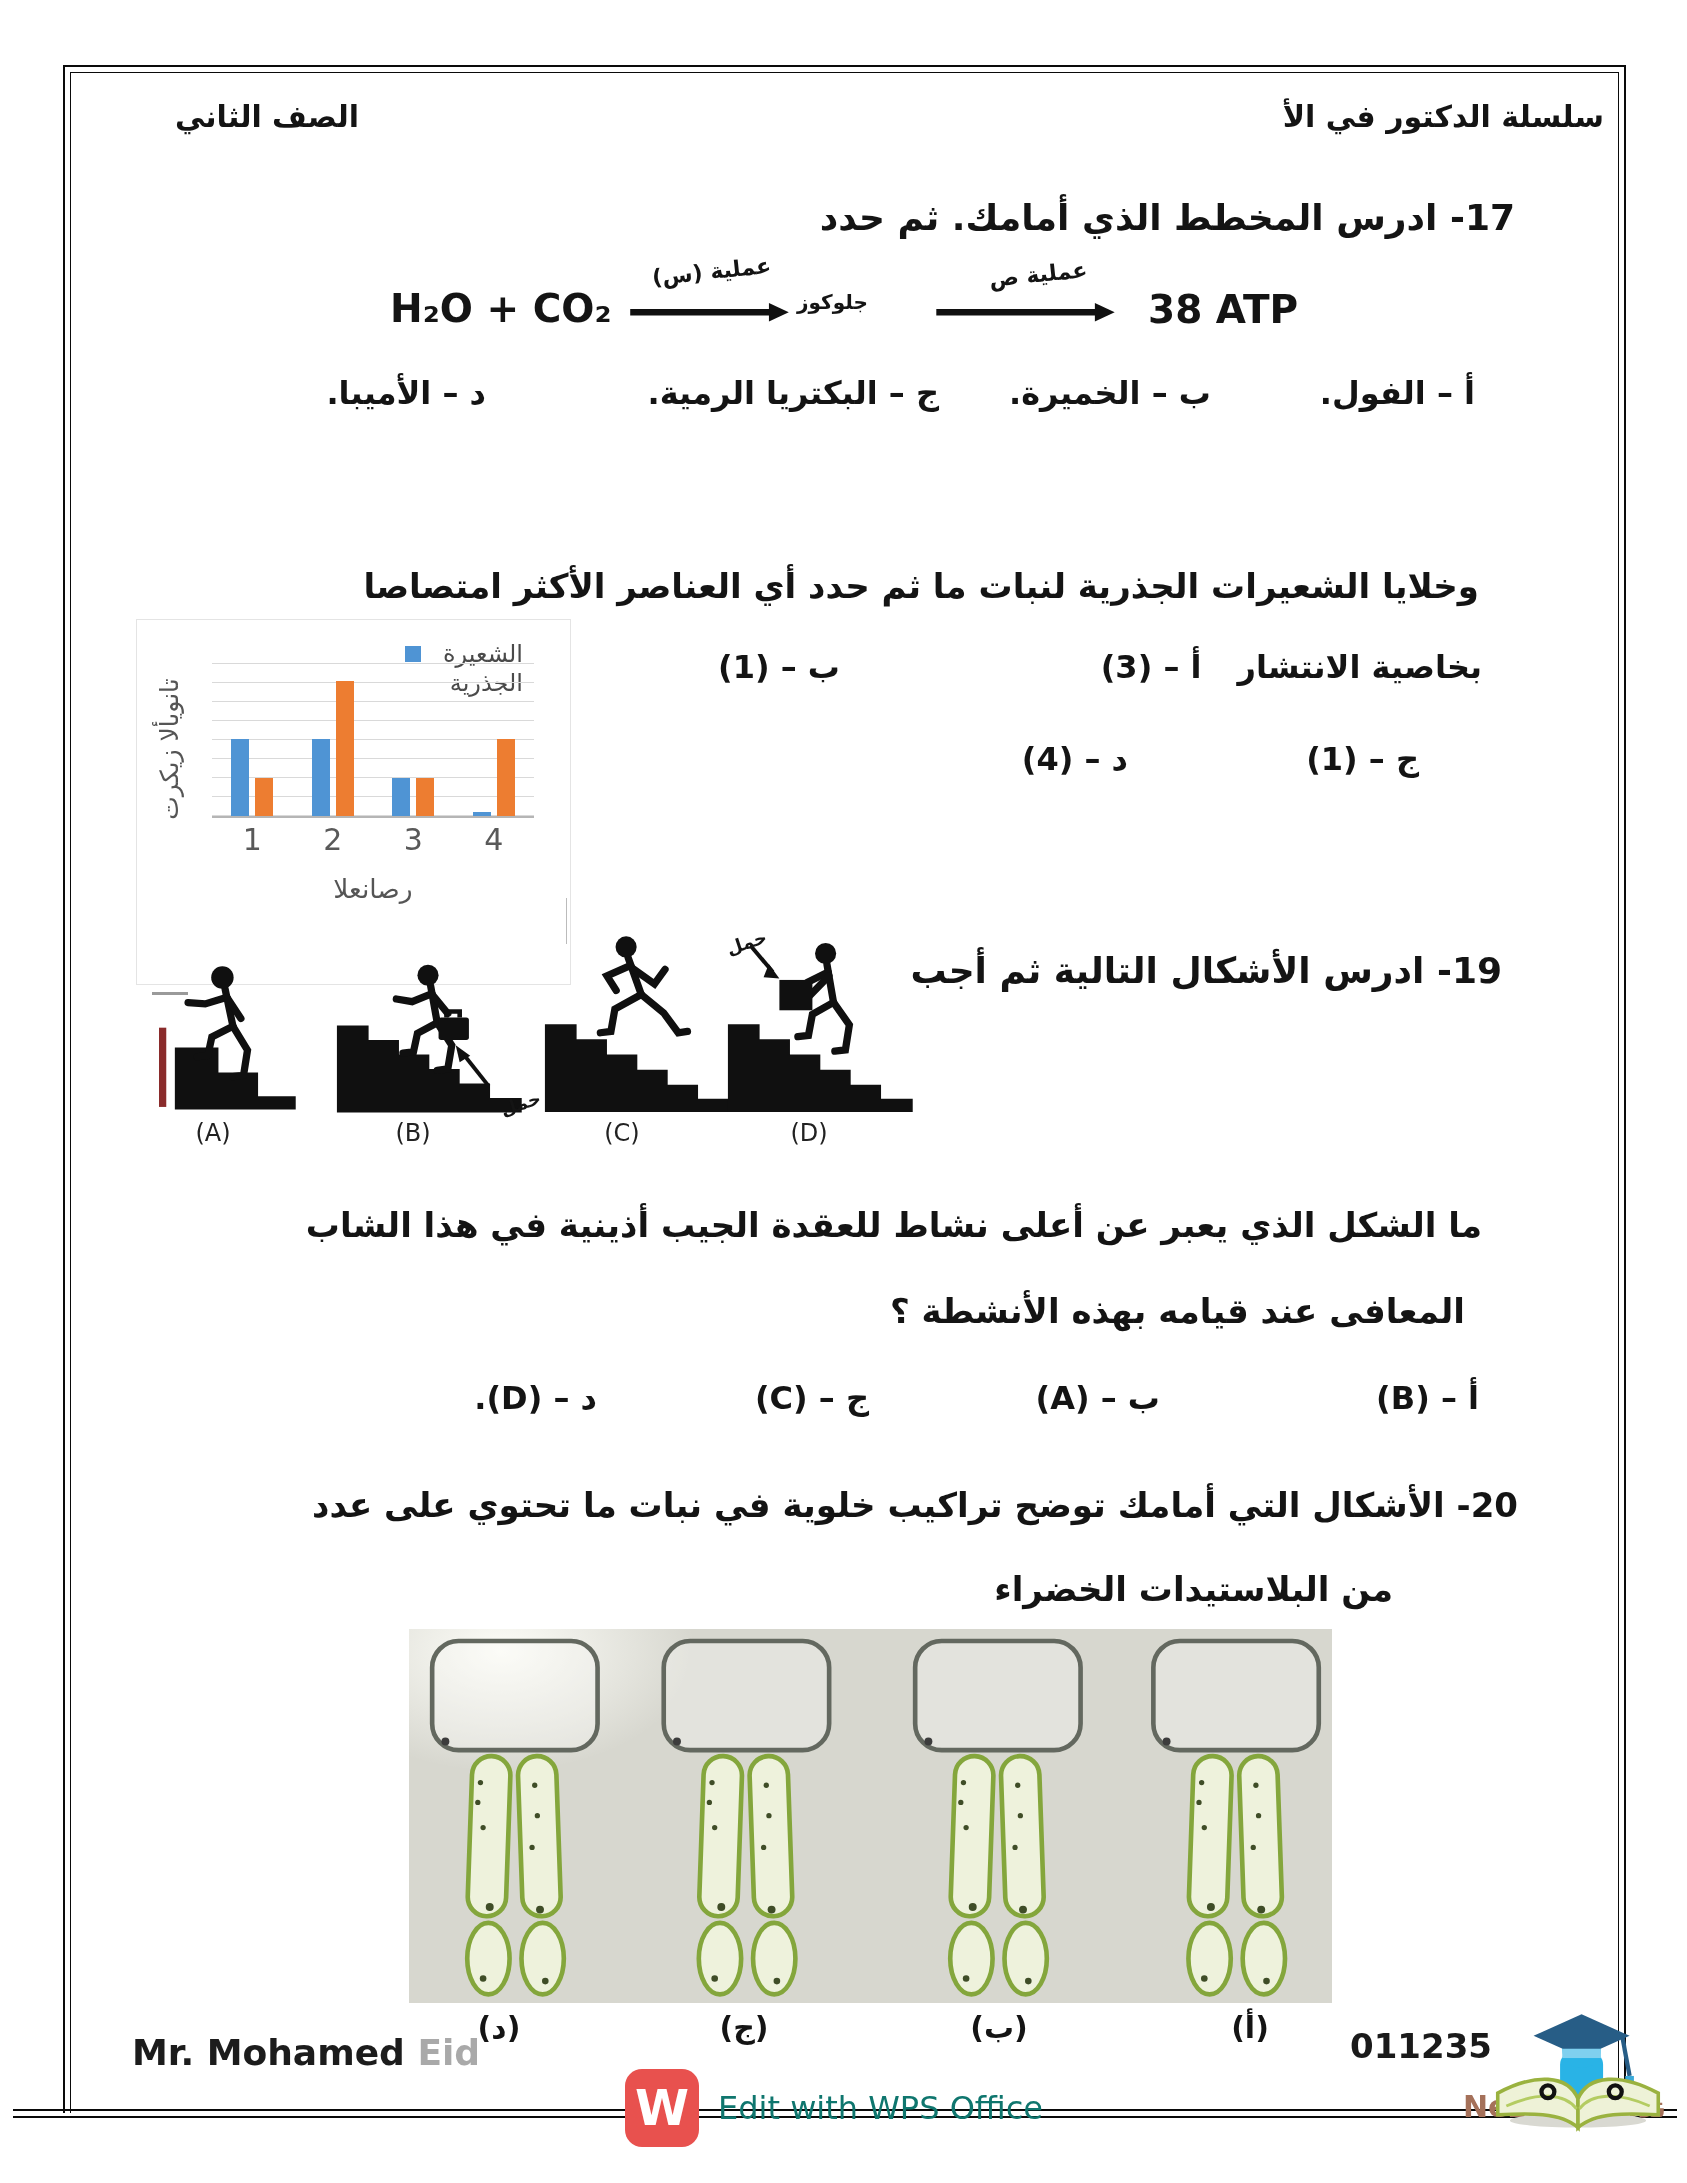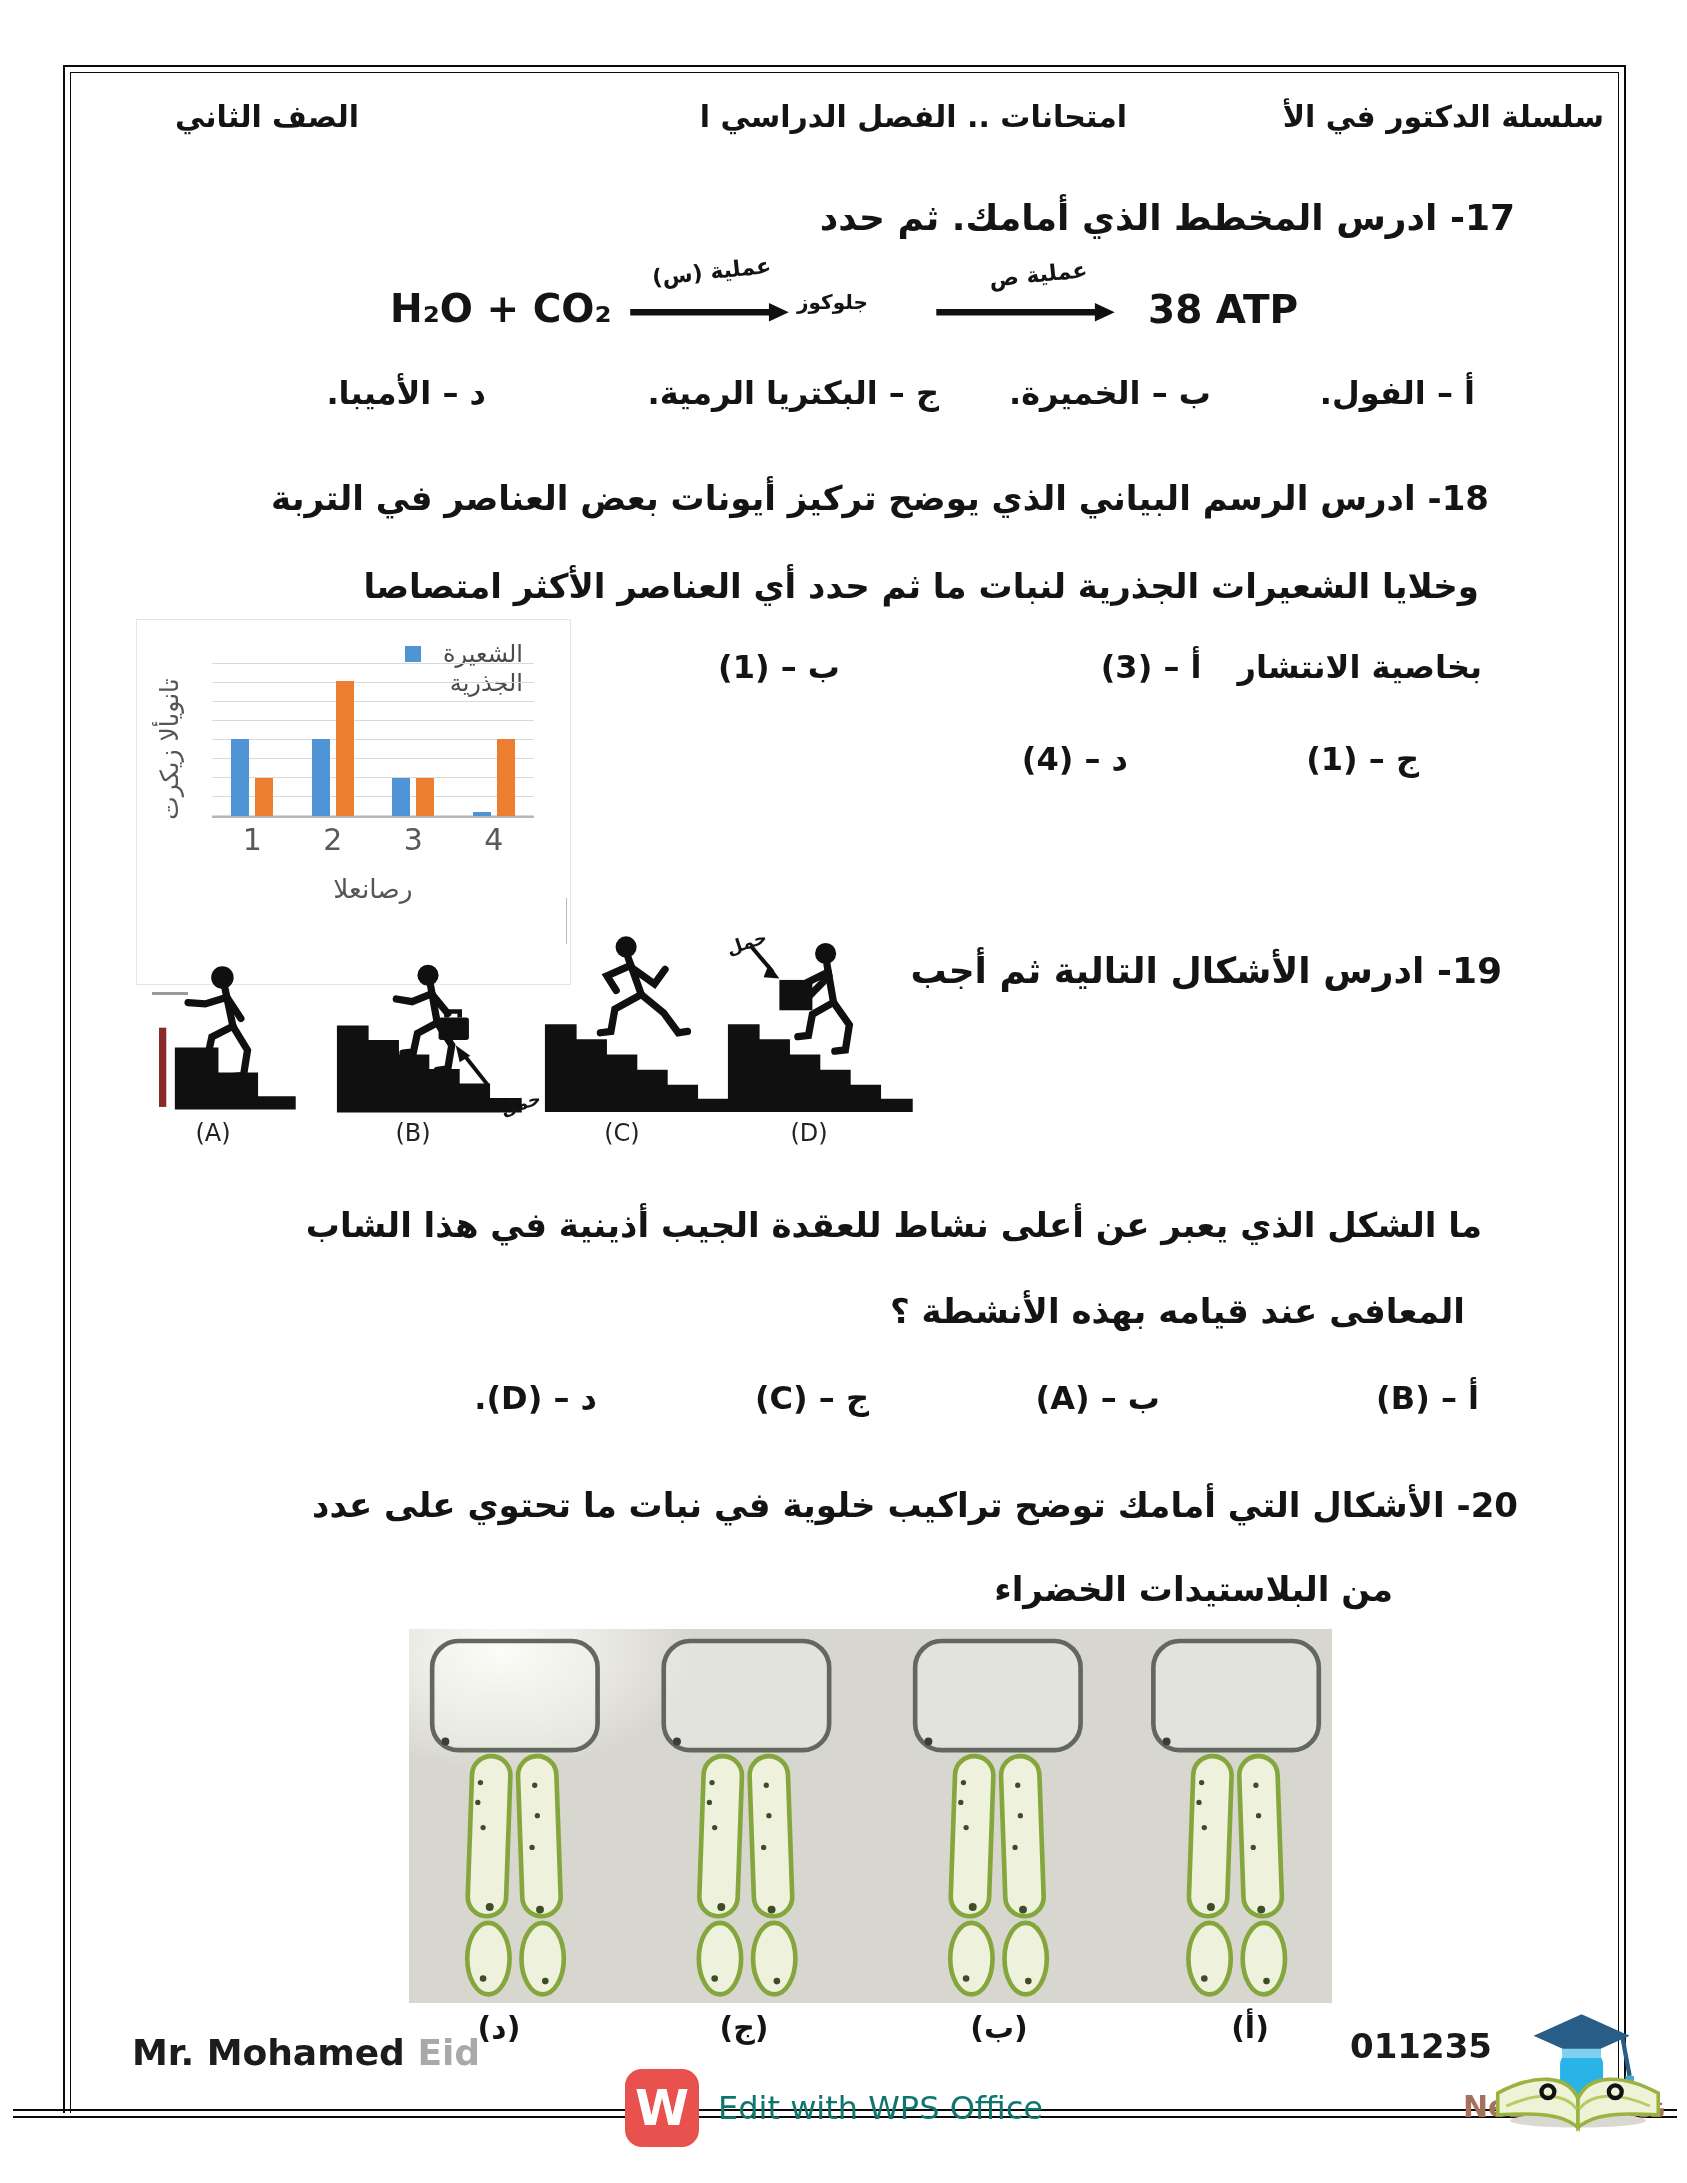--- a/index.html
+++ b/index.html
@@ -68,21 +68,20 @@
 
 <div class="page">
 
   <div class="frame-outer">
     <div class="frame-inner"></div>
   </div>
   <div class="bottom-rule" style="top:2109px;"></div>
   <div class="bottom-rule" style="top:2116px;"></div>
 
   <div class="t ar hdr" style="right:83px;">سلسلة الدكتور في الأ</div>
-  <div class="t ar hdr" style="right:560px;">امتحانات .. الفصل الدراسي ا</div>
   <div class="t ar hdr" style="left:175px;">الصف الثاني</div>
 
   <div class="t ar qtitle" style="right:172px;top:197px;">17- ادرس المخطط الذي أمامك. ثم حدد</div>
 
   <div class="t ltr chem" style="left:390px;top:286px;">H₂O + CO₂</div>
   <div class="t ar proc" style="left:652px;top:259px;">عملية (س)</div>
   <svg class="abs" style="left:630px;top:303px;" width="159" height="18.5" viewBox="0 0 240 28">
     <line x1="0" y1="14" x2="212" y2="14" stroke="#101010" stroke-width="10"></line>
     <polygon points="210,0 240,14 210,28" fill="#101010"></polygon>
   </svg>
@@ -92,21 +91,20 @@
     <line x1="0" y1="14" x2="242" y2="14" stroke="#101010" stroke-width="10"></line>
     <polygon points="240,0 270,14 240,28" fill="#101010"></polygon>
   </svg>
   <div class="t ltr chem" style="left:1148px;top:287px;">38 ATP</div>
 
   <div class="t ar opt" style="right:212px;top:374px;">أ – الفول.</div>
   <div class="t ar opt" style="right:476px;top:374px;">ب – الخميرة.</div>
   <div class="t ar opt" style="right:748px;top:374px;">ج – البكتريا الرمية.</div>
   <div class="t ar opt" style="right:1201px;top:374px;">د – الأميبا.</div>
 
-  <div class="t ar q" style="right:198px;top:478px;">18- ادرس الرسم البياني الذي يوضح تركيز أيونات بعض العناصر في التربة</div>
   <div class="t ar q" style="right:208px;top:566px;">وخلايا الشعيرات الجذرية لنبات ما ثم حدد أي العناصر الأكثر امتصاصا</div>
 
   <div class="t ar opt" style="right:205px;top:648px;display:flex;gap:36px;">
     <span>بخاصية الانتشار</span>
     <span>أ – (3)</span>
   </div>
   <div class="t ar opt" style="right:847px;top:648px;">ب – (1)</div>
   <div class="t ar opt" style="right:268px;top:740px;">ج – (1)</div>
   <div class="t ar opt" style="right:559px;top:740px;">د – (4)</div>
 

